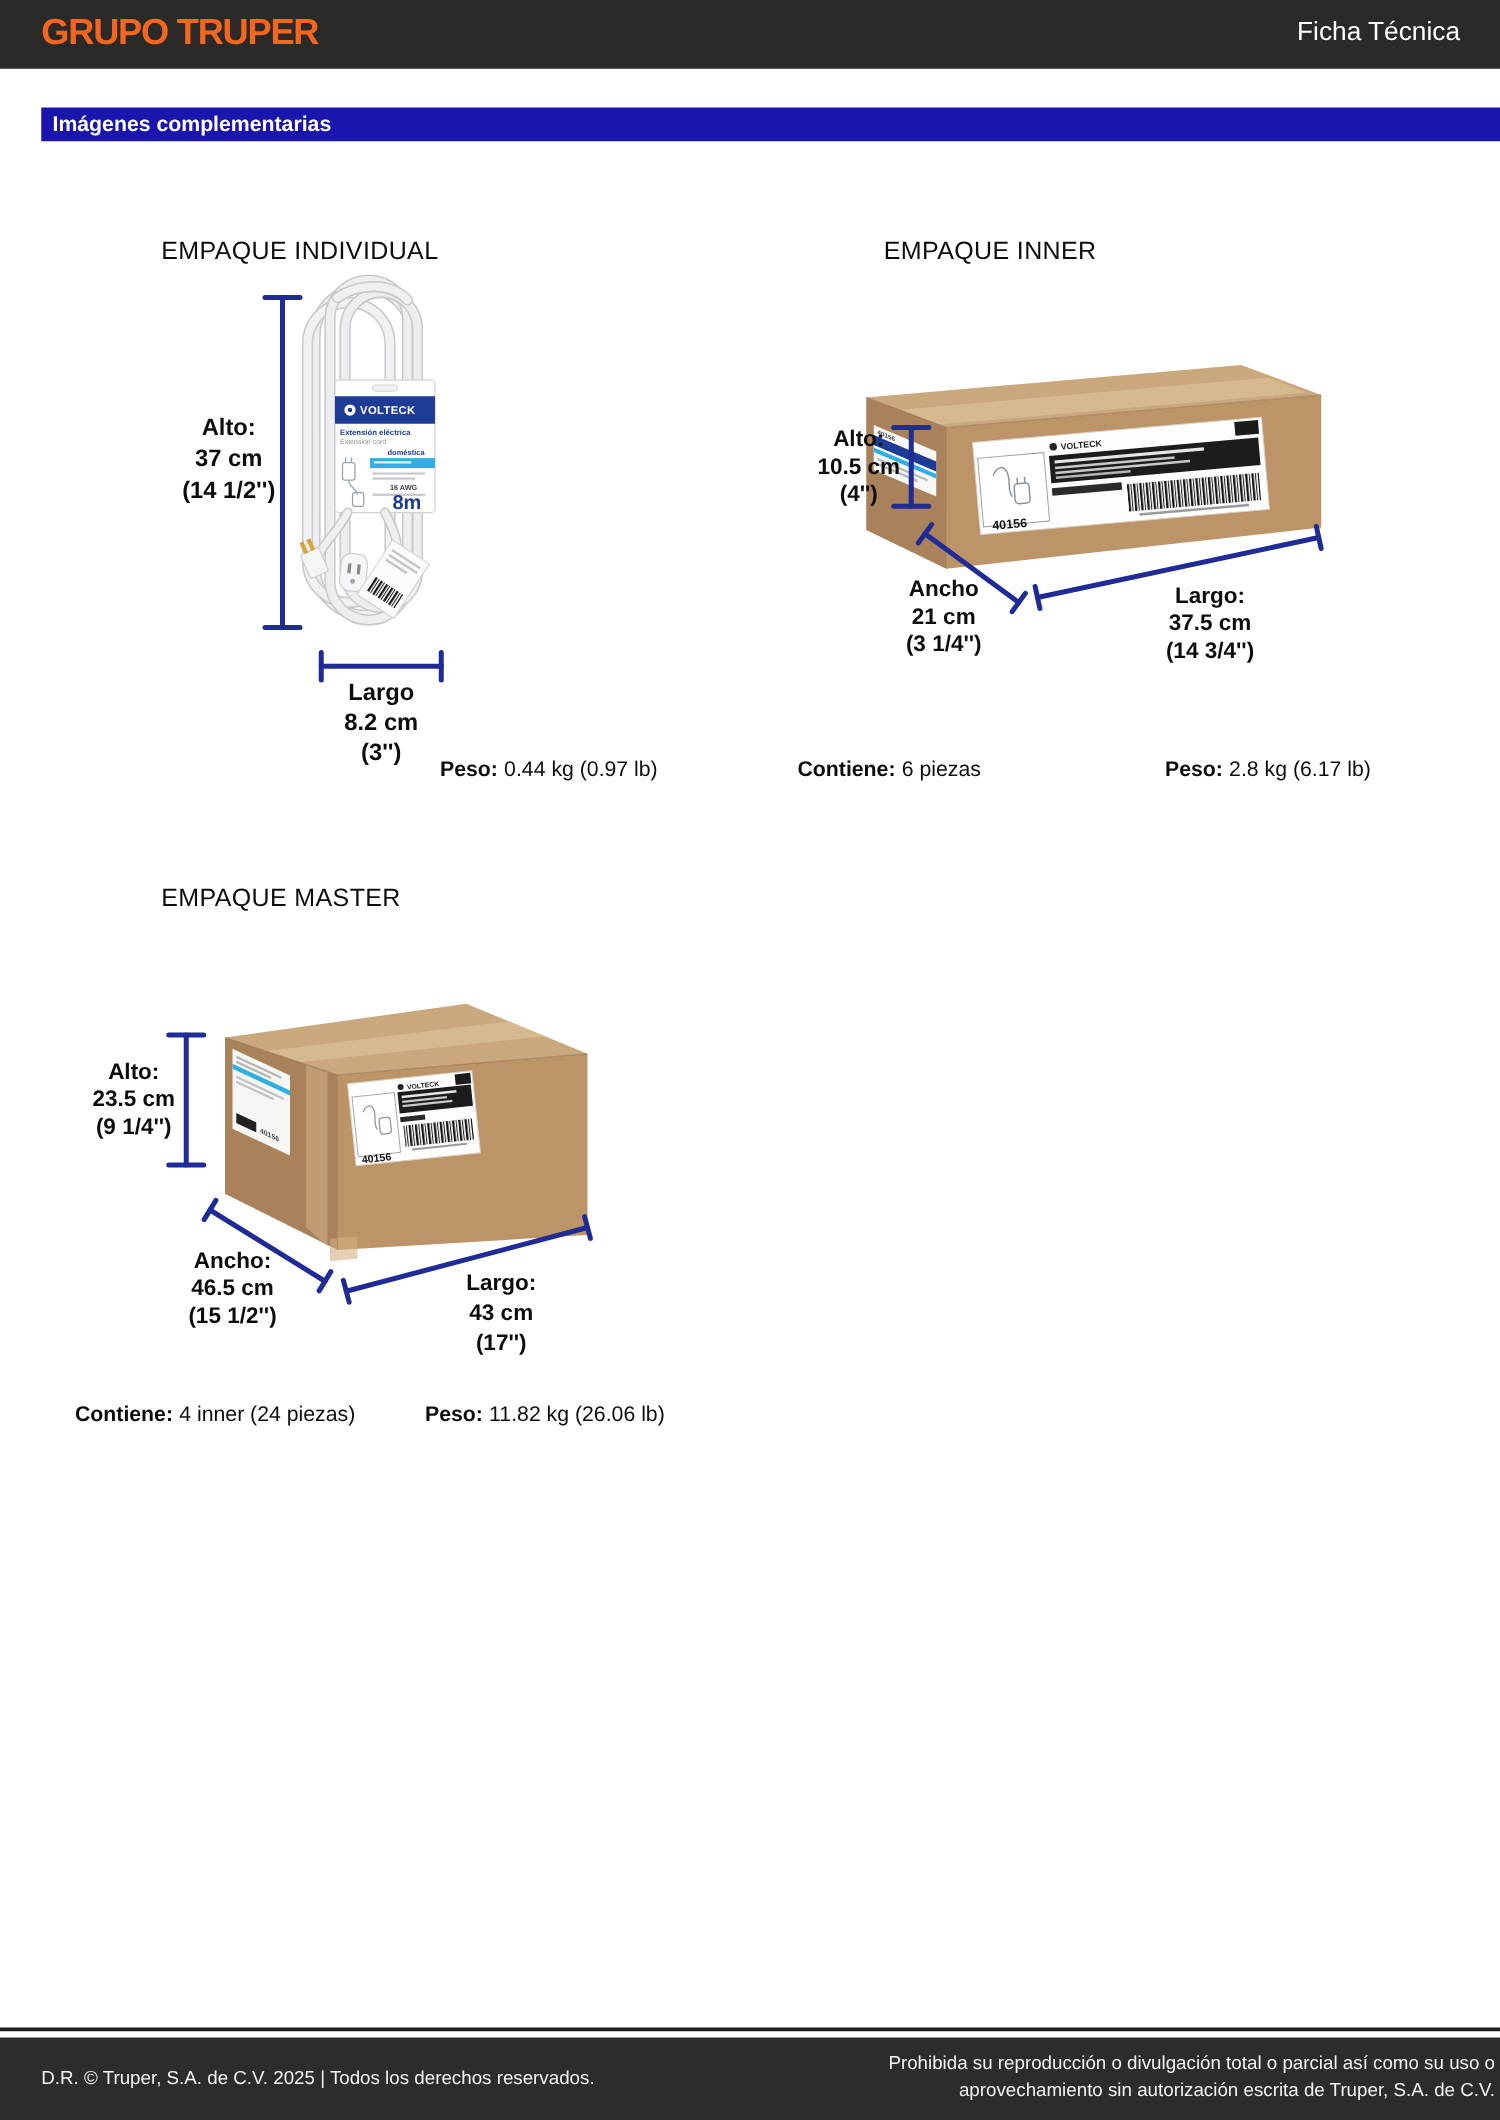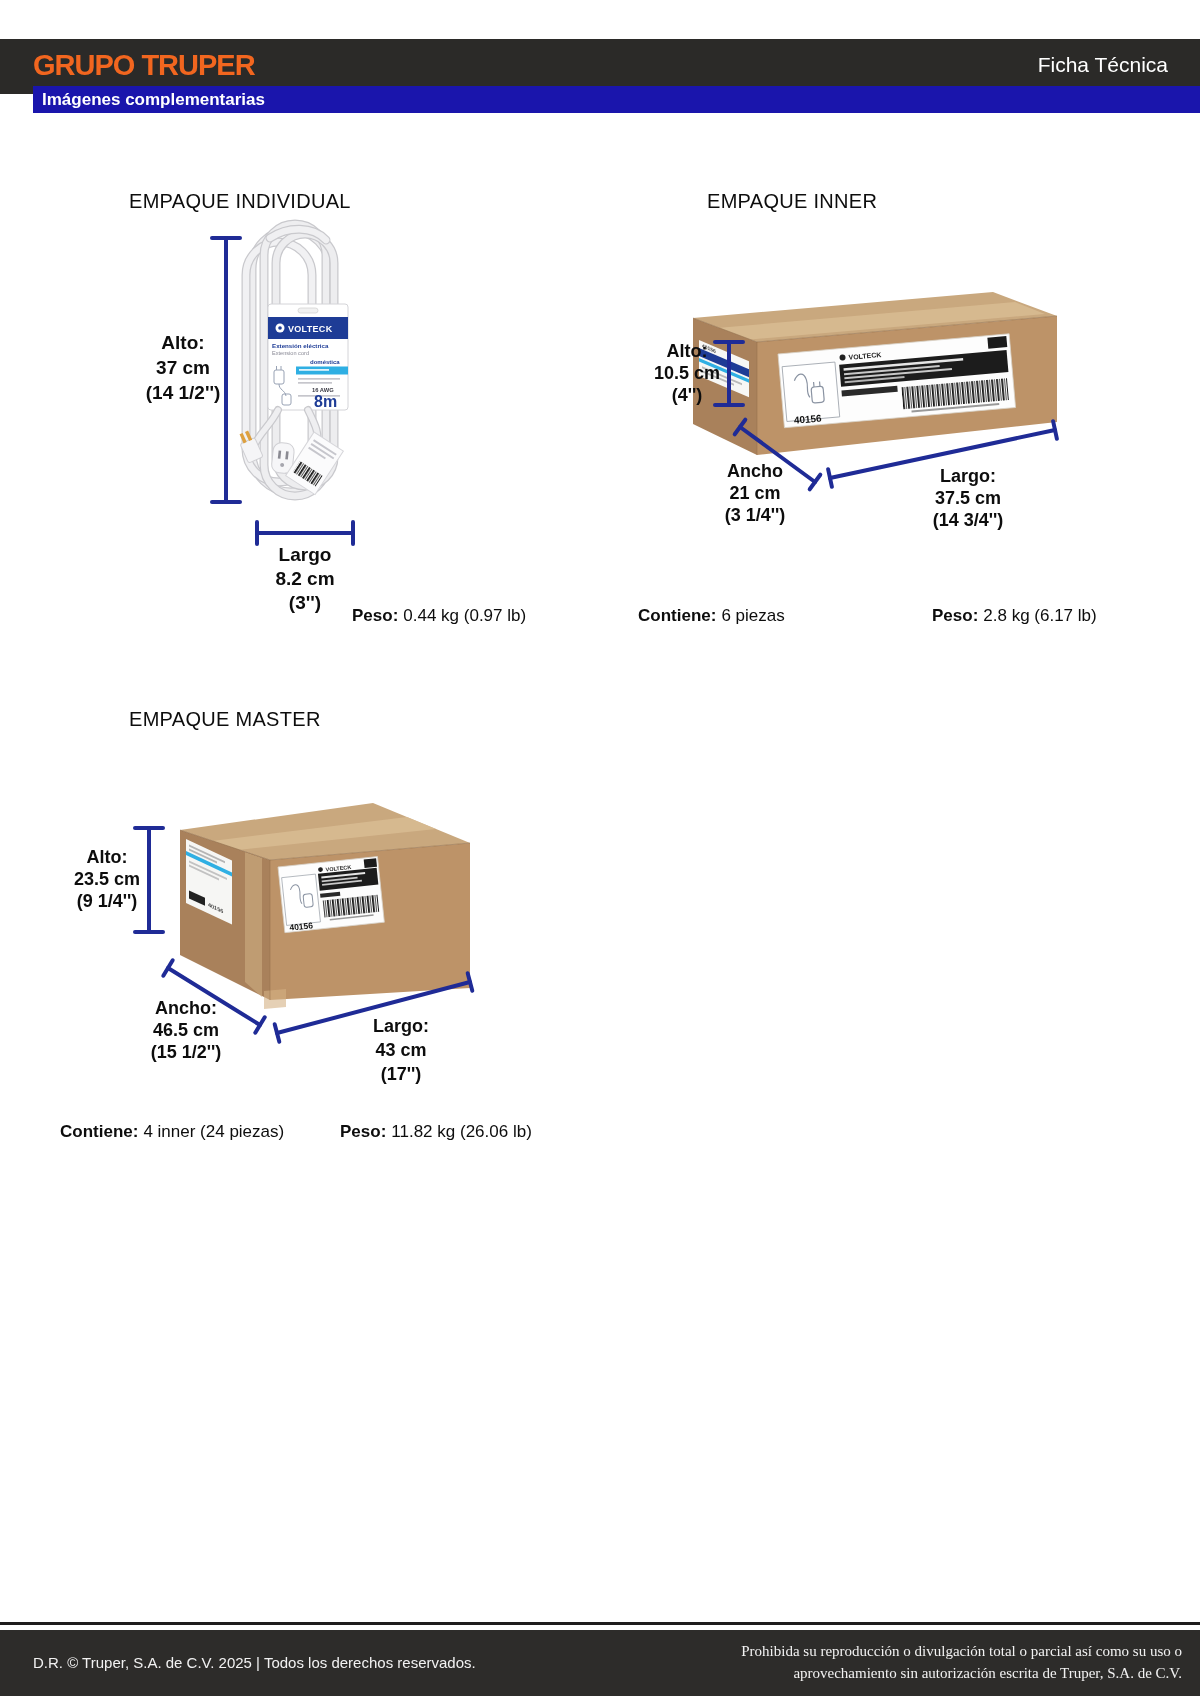--- a/index.html
+++ b/index.html
@@ -1,33 +1,33 @@
 <!DOCTYPE html>
 <html><head>
 <meta charset="utf-8">
 <style>
   html,body { margin:0; padding:0; background:#ffffff; }
   .page { position:relative; width:1200px; height:1696px; background:#fff;
           font-family:"Liberation Sans",sans-serif; overflow:hidden; }
   .abs { position:absolute; }
-  .header { top:0; left:0; width:1200px; height:55px; background:#2B2A28;margin-top:39px; }
+  .header { top:0; left:0; width:1200px; height:55px; background:#2B2A28; }
   .logo { left:33px; top:10px; font-size:29px; font-weight:bold; color:#F2661F; letter-spacing:-1px; }
   .doctype { right:32px; top:14px; font-size:21px; color:#FFFFFF; }
   .bluebar { left:33px; top:86px; width:1187px; height:27px; background:#1A15AC; color:#fff;
              font-size:17px; font-weight:bold; line-height:27px; padding-left:9px; box-sizing:border-box; }
   .sec-title { font-size:20px; font-weight:normal; letter-spacing:0.3px; color:#0d0d0d; text-align:left; white-space:nowrap; }
   .dim-text { font-weight:bold; color:#0d0d0d; text-align:center; white-space:nowrap; }
   .dim-19 { font-size:19px; line-height:25px; }
   .dim-18 { font-size:18px; line-height:22px; }
   .info-row { font-size:17px; color:#0d0d0d; white-space:nowrap; }
   .info-row .lbl { font-weight:bold; margin-right:5px; }
   .footer-line { top:1622px; left:0; width:1200px; height:3px; background:#1e1d1c; }
   .footer { top:1630px; left:0; width:1200px; height:66px; background:#2D2C2A; color:#F2F2F2; font-size:15px;padding-left:24px; }
   .footer-left { left:33px; top:24px; }
-  .footer-right { right:42px; top:10px; text-align:right; line-height:22px;font-family:Liberation Serif, serif; }
+  .footer-right { right:28px; top:10px; text-align:right; line-height:22px; }
   svg { display:block; }
   svg text { font-family:"Liberation Sans",sans-serif; }
   .dimsvg line { stroke:#1F2B96; stroke-width:4; stroke-linecap:round; }
 </style>
 </head>
 <body>
 
 <div class="page">
 
   <div class="abs header">

